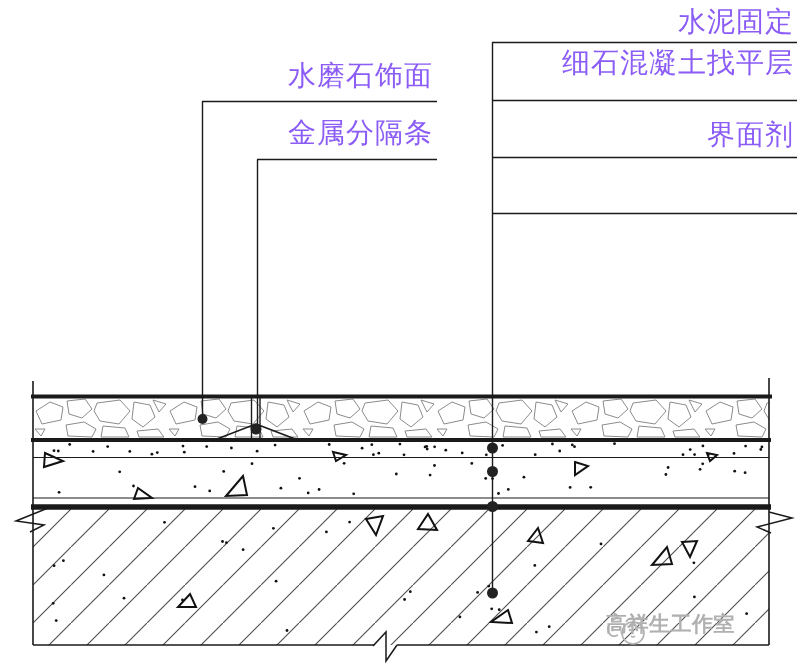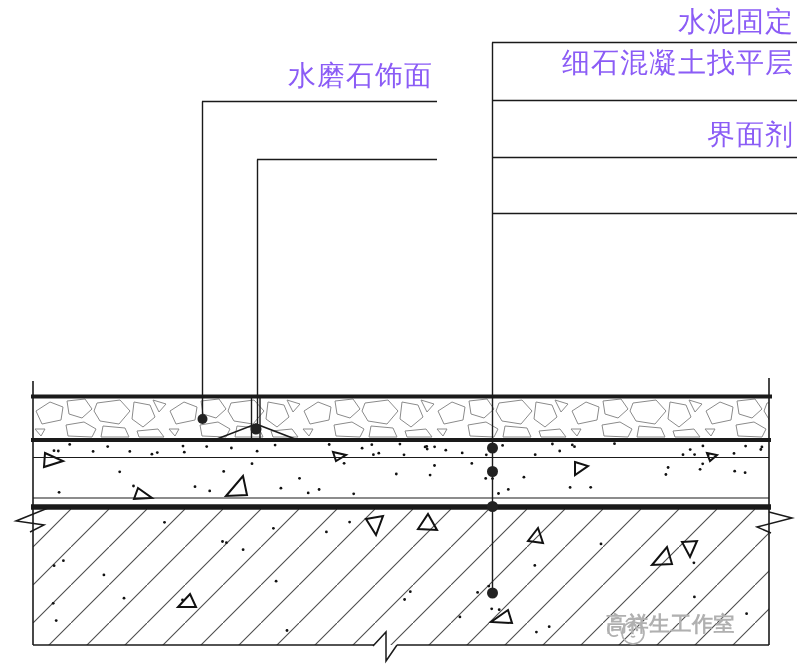--- a/index.html
+++ b/index.html
@@ -229,20 +229,21 @@
 
     <circle class="dot" cx="202.5" cy="419" r="5"></circle>
     <circle class="dot" cx="256" cy="429" r="5.5"></circle>
     <circle class="dot" cx="492.5" cy="448" r="5.5"></circle>
     <circle class="dot" cx="492.5" cy="471.5" r="5.5"></circle>
     <circle class="dot" cx="492.5" cy="506.5" r="5.5"></circle>
     <circle class="dot" cx="492.5" cy="593" r="5.5"></circle>
   </svg>
 
   <div class="callout left" style="top:57px">水磨石饰面</div>
+  <div class="callout left" style="top:114px">金属分隔条</div>
   <div class="callout right" style="top:3px">水泥固定</div>
   <div class="callout right" style="top:44px">细石混凝土找平层</div>
   <div class="callout right" style="top:116px">界面剂</div>
 
   <div id="wm">
     <svg class="wmglyph" width="48" height="40" viewBox="0 0 48 40">
       <path d="M4,14 q-4,4 -1,9 q3,5 9,2"></path>
       <path d="M6,12 q2,-5 7,-4"></path>
       <circle cx="27" cy="23" r="11"></circle>
       <path d="M20,12 q3,-5 8,-3 q6,-3 9,3"></path>

